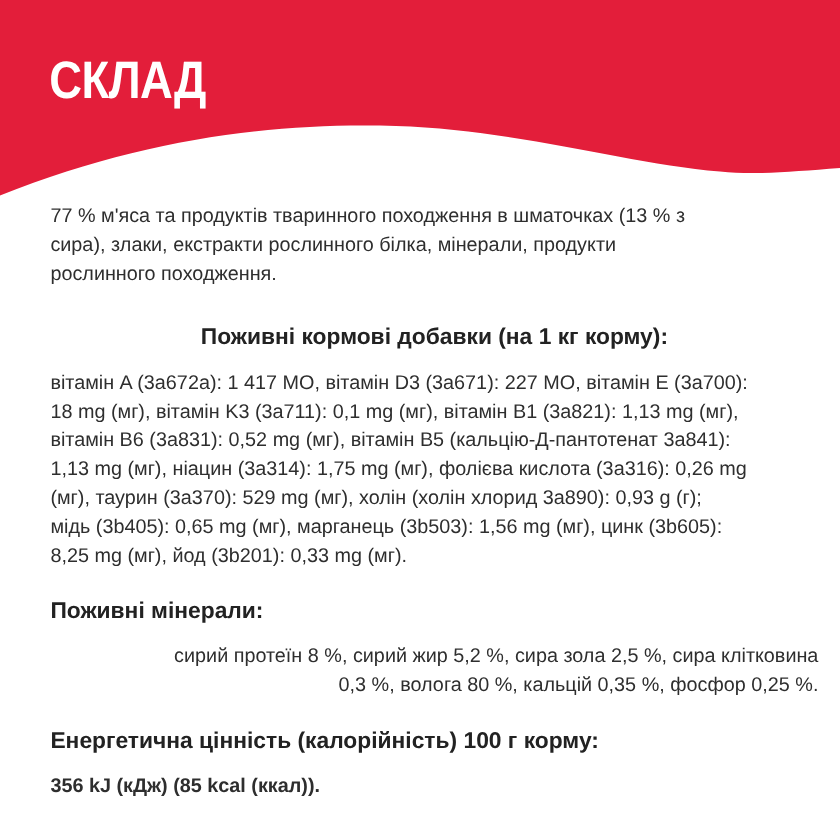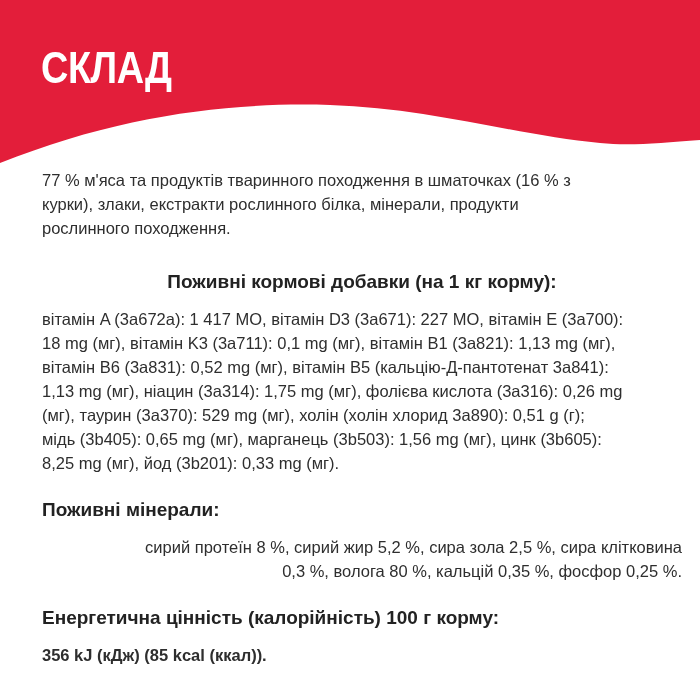--- a/index.html
+++ b/index.html
@@ -76,32 +76,32 @@
 <div class="banner">
   <svg width="700" height="170" viewBox="0 0 700 170">
     <path fill="#E31E3A" d="M0,0 L700,0 L700,140 C660,143 630,146 600,143 C520,136 430,108 330,105 C230,102 120,115 0,163 Z"></path>
   </svg>
   <h1 class="title">СКЛАД</h1>
 </div>
 
 <div class="content">
 
   <p class="para p-composition">
-    <span class="line">77 % м'яса та продуктів тваринного походження в шматочках (16 % з</span>
-    <span class="line">курки), злаки, екстракти рослинного білка, мінерали, продукти</span>
+    <span class="line">77 % м'яса та продуктів тваринного походження в шматочках (13 % з</span>
+    <span class="line">сира), злаки, екстракти рослинного білка, мінерали, продукти</span>
     <span class="line">рослинного походження.</span>
   </p>
 
   <h2 class="heading h-additives">Поживні кормові добавки (на 1 кг корму):</h2>
   <p class="para p-additives">
     <span class="line">вітамін A (3a672a): 1 417 МО, вітамін D3 (3a671): 227 МО, вітамін E (3a700):</span>
     <span class="line">18 mg (мг), вітамін K3 (3a711): 0,1 mg (мг), вітамін B1 (3a821): 1,13 mg (мг),</span>
     <span class="line">вітамін B6 (3a831): 0,52 mg (мг), вітамін B5 (кальцію-Д-пантотенат 3a841):</span>
     <span class="line">1,13 mg (мг), ніацин (3a314): 1,75 mg (мг), фолієва кислота (3a316): 0,26 mg</span>
-    <span class="line">(мг), таурин (3a370): 529 mg (мг), холін (холін хлорид 3a890): 0,51 g (г);</span>
+    <span class="line">(мг), таурин (3a370): 529 mg (мг), холін (холін хлорид 3a890): 0,93 g (г);</span>
     <span class="line">мідь (3b405): 0,65 mg (мг), марганець (3b503): 1,56 mg (мг), цинк (3b605):</span>
     <span class="line">8,25 mg (мг), йод (3b201): 0,33 mg (мг).</span>
   </p>
 
   <h2 class="heading h-nutrients">Поживні мінерали:</h2>
   <p class="para p-nutrients">
     <span class="line">сирий протеїн 8 %, сирий жир 5,2 %, сира зола 2,5 %, сира клітковина</span>
     <span class="line">0,3 %, волога 80 %, кальцій 0,35 %, фосфор 0,25 %.</span>
   </p>
 

